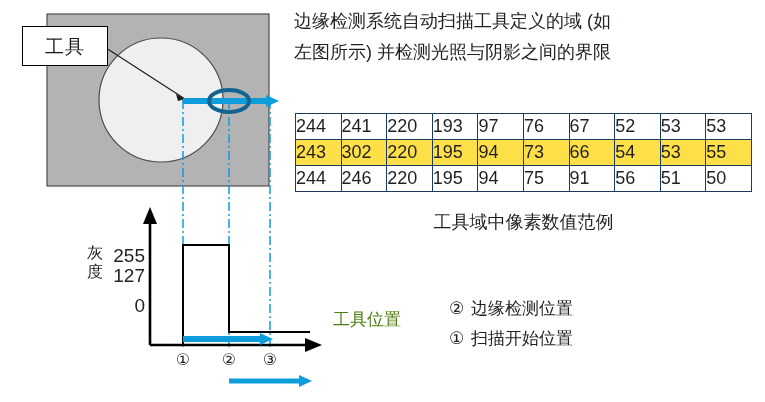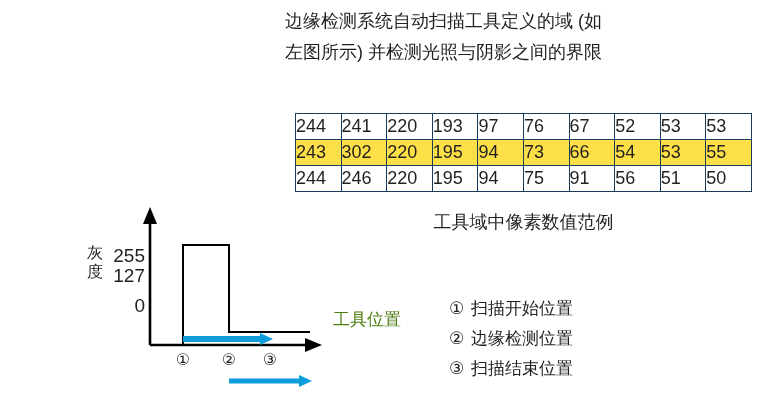--- a/index.html
+++ b/index.html
@@ -45,21 +45,21 @@
     font-size: 19px;
     line-height: 1;
     letter-spacing: 1px;
     color: #1a1a1a;
     z-index: 6;
   }
 
   
   .desc {
     position: absolute;
-    left: 285px;
+    left: 294px;
     top: 6px;
     width: 466px;
     font-size: 18px;
     line-height: 31px;
     color: #231f20;
   }
 
   
   .pix-table {
     position: absolute;
@@ -151,20 +151,50 @@
     width: 765px;
     height: 402px;
     pointer-events: none;
   }
 </style>
 </head>
 <body>
 
 <div id="root">
 
+  <div class="illus">
+    <svg class="svg-layer" width="765" height="402" viewBox="0 0 765 402">
+
+      <rect x="47" y="14" width="222" height="172" fill="#b3b3b3" stroke="#4d4d4d" stroke-width="1.2"></rect>
+
+      <circle cx="161" cy="100" r="62" fill="#efefef" stroke="#4d4d4d" stroke-width="1.2"></circle>
+
+      <g>
+        <line x1="103" y1="46" x2="185" y2="99" stroke="#1a1a1a" stroke-width="1.1"></line>
+        <polygon points="185,99 176,94 178,101" fill="#1a1a1a"></polygon>
+      </g>
+
+      <g stroke="#0d9ddb" stroke-width="1.5" fill="none" stroke-dasharray="9 3 2 3">
+        <line x1="183" y1="100" x2="183" y2="347"></line>
+        <line x1="229" y1="100" x2="229" y2="347"></line>
+        <line x1="270" y1="100" x2="270" y2="347"></line>
+      </g>
+
+      <g>
+        <line x1="183" y1="101" x2="268" y2="101" stroke="#0d9ddb" stroke-width="6" stroke-linecap="butt"></line>
+        <polygon points="279,101 266,95 266,107" fill="#0d9ddb"></polygon>
+      </g>
+
+      <ellipse cx="229" cy="101" rx="20" ry="11" fill="none" stroke="#12648f" stroke-width="4"></ellipse>
+    </svg>
+
+    <div class="tool-callout">
+      <span>工具</span>
+    </div>
+  </div>
 
   <div class="desc">
     <div>边缘检测系统自动扫描工具定义的域 (如</div>
     <div>左图所示) 并检测光照与阴影之间的界限</div>
   </div>
 
   <table class="pix-table">
     <tbody>
       <tr>
         <td>244</td>
@@ -240,23 +270,20 @@
   <div class="ytick ytick-0">0</div>
 
   <div class="axis-name-x">工具位置</div>
 
   <div class="xmark" style="left:172px;">①</div>
   <div class="xmark" style="left:218px;">②</div>
   <div class="xmark" style="left:259px;">③</div>
 
   <div class="legend">
     <span class="legend-row">
-      <span class="legend-mark">①</span><span>扫描开始位置</span>
-    </span>
-    <span class="legend-row">
       <span class="legend-mark">②</span><span>边缘检测位置</span>
     </span>
     <span class="legend-row">
-      <span class="legend-mark">③</span><span>扫描结束位置</span>
+      <span class="legend-mark">①</span><span>扫描开始位置</span>
     </span>
   </div>
 
 </div>
 
 </body></html>

